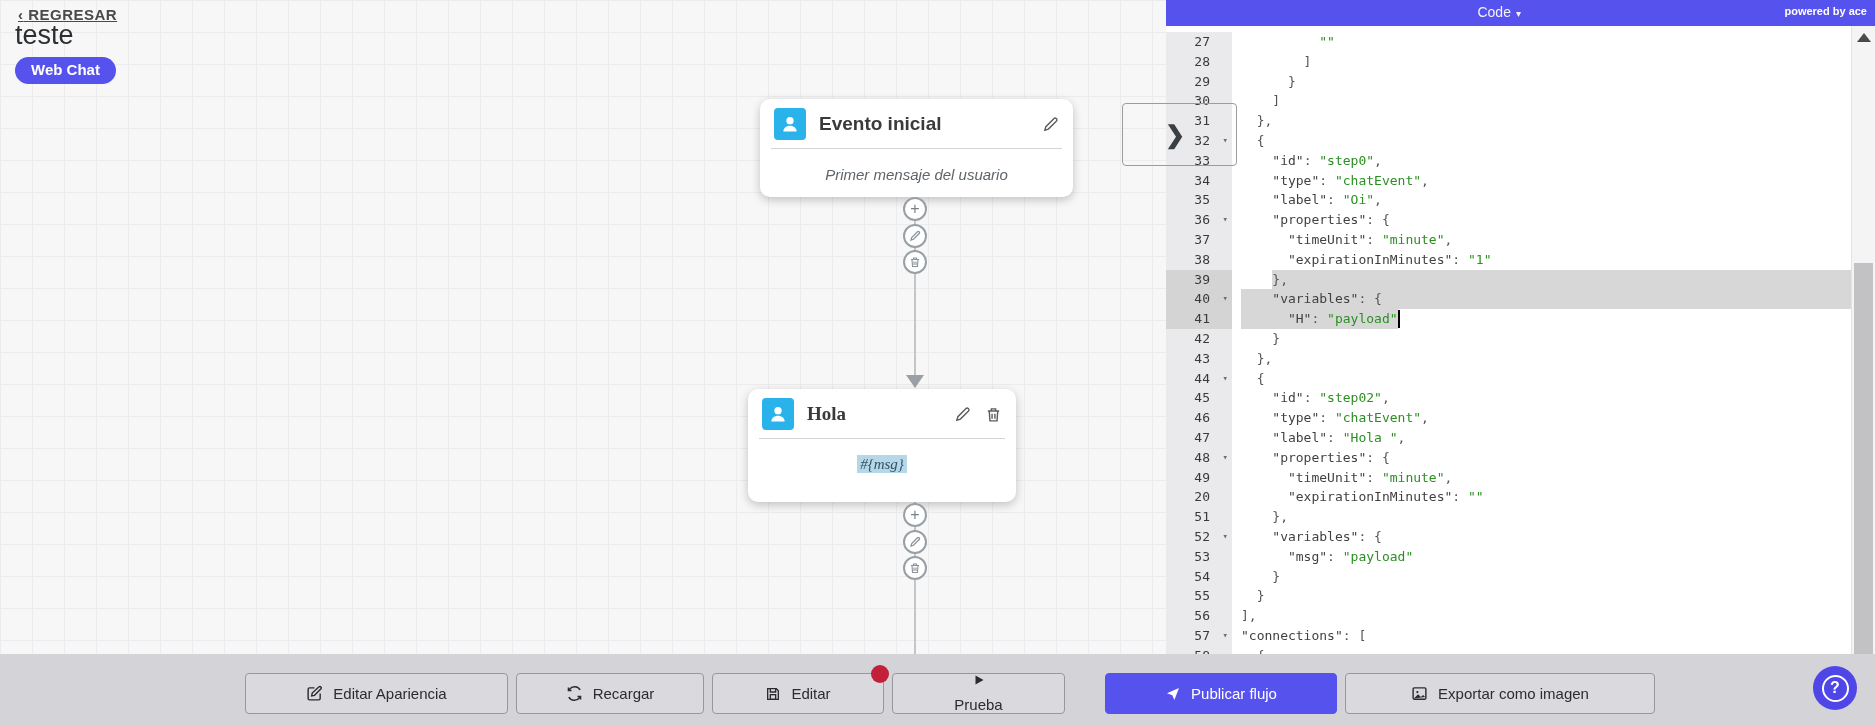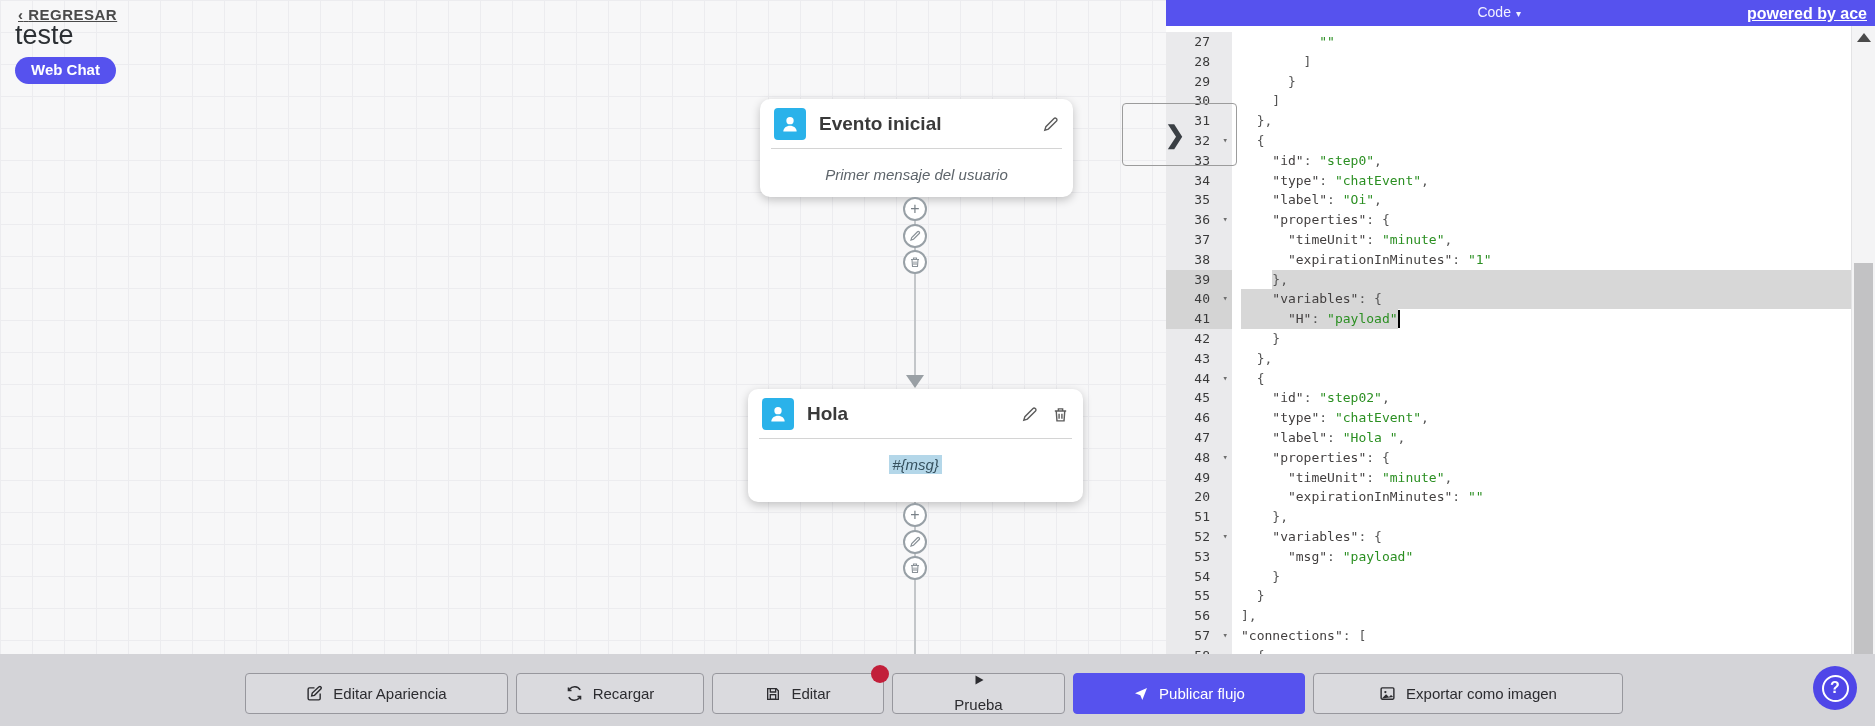--- a/index.html
+++ b/index.html
@@ -40,22 +40,22 @@
     display:flex; align-items:center; justify-content:center; cursor:pointer; }
   .cbtn.plus { font-size:16px; font-weight:400; color:#798188; line-height:1; }
 
   
   .code-panel { position:absolute; left:1166px; top:0; width:709px; height:665px;
     background:#fff; z-index:1; }
   .code-header { position:absolute; left:0; top:0; right:0; height:26px; background:var(--accent); }
   .code-header-title { position:absolute; left:47%; top:4px; transform:translateX(-50%);
     color:#f2f2ff; font-size:14px; cursor:pointer; }
   .code-header-title .caret { font-size:10px; margin-left:5px; }
-  .powered { position:absolute; right:8px; top:5px; color:#fff; font-size:16px;
-    font-weight:bold; text-decoration:underline; cursor:pointer; }
+  .powered { position:absolute; right:8px; top:5px; color:#fff; font-size:11px;
+    font-weight:bold; cursor:pointer; }
   .editor { position:absolute; left:0; top:26px; right:24px; bottom:0; overflow:hidden;
     font-family:"DejaVu Sans Mono", monospace; font-size:13px; padding-top:6px; }
   .crow { display:flex; height:19.8px; position:relative;gap:9px; }
   .gut { width:66px; flex:0 0 auto; background:#eaeaec; color:#3a3a3a;
     text-align:right; padding-right:22px; line-height:19.8px; position:relative; }
   .gut.selg { background:#d4d4d4; }
   .gut .fold { position:absolute; right:4px; top:0; font-size:9px; color:#6d6d6d; line-height:19.8px; cursor:pointer; }
   .txt { position:relative; flex:1; white-space:pre; line-height:19.8px; }
   .txt .tok { position:relative; z-index:1; }
   .tok.k { color:#423f3f; } .tok.s { color:#2b8f22; } .tok.p { color:#545454; }
@@ -128,21 +128,21 @@
     <svg width="12" height="12" viewBox="0 0 24 24" fill="none" stroke="currentColor" stroke-width="2.4">
         <path d="M4 20l1.5-5L17 3.5a2.1 2.1 0 0 1 3 0l.5.5a2.1 2.1 0 0 1 0 3L9 18.5z"></path>
       </svg>
   </div>
   <div class="cbtn" style="top:250px;">
     <svg width="12" height="12" viewBox="0 0 24 24" fill="none" stroke="currentColor" stroke-width="2.2">
         <path d="M4 7h16M9 7V4h6v3M6 7l1 14h10l1-14M10 11v7M14 11v7"></path>
       </svg>
   </div>
 
-  <div class="node" style="left:748px; top:389px; width:335px; height:113px;">
+  <div class="node" style="left:748px; top:389px; width:268px; height:113px;font-family:Liberation Serif, serif;">
     <div class="node-head">
       <div class="node-ico">
         <svg width="20" height="20" viewBox="0 0 24 24" fill="#fff">
             <circle cx="12" cy="8" r="4.4"></circle>
             <path d="M4 21c0-4.4 3.6-7 8-7s8 2.6 8 7z"></path>
           </svg>
       </div>
       <div class="node-title">Hola</div>
       <div class="node-actions">
         <svg width="17" height="17" viewBox="0 0 24 24" fill="none" stroke="#5c5c5c" stroke-width="2">
@@ -343,21 +343,21 @@
         </svg>
       <span>Editar</span>
       <span class="badge-dot"></span>
     </button>
     <button class="tbtn" style="width:173px;flex-direction:column;">
       <svg width="14" height="14" viewBox="0 0 24 24" fill="#2c2c30">
           <path d="M5 3l16 9-16 9z"></path>
         </svg>
       <span>Prueba</span>
     </button>
-    <button class="tbtn primary" style="width:232px;">
+    <button class="tbtn primary" style="width:232px;margin-left:32px;">
       <svg width="16" height="16" viewBox="0 0 24 24" fill="#fff">
           <path d="M3 11l18-8-7 18-3-7z"></path>
         </svg>
       <span>Publicar flujo</span>
     </button>
     <button class="tbtn" style="width:310px;">
       <svg width="17" height="17" viewBox="0 0 24 24" fill="none" stroke="#2c2c30" stroke-width="2">
           <rect x="3" y="4" width="18" height="16" rx="1.5"></rect>
           <circle cx="9" cy="10" r="1.6" fill="#2c2c30" stroke="none"></circle>
           <path d="M4 19l6-6 4 4 3-3 3 3" fill="#2c2c30" stroke="none"></path>

